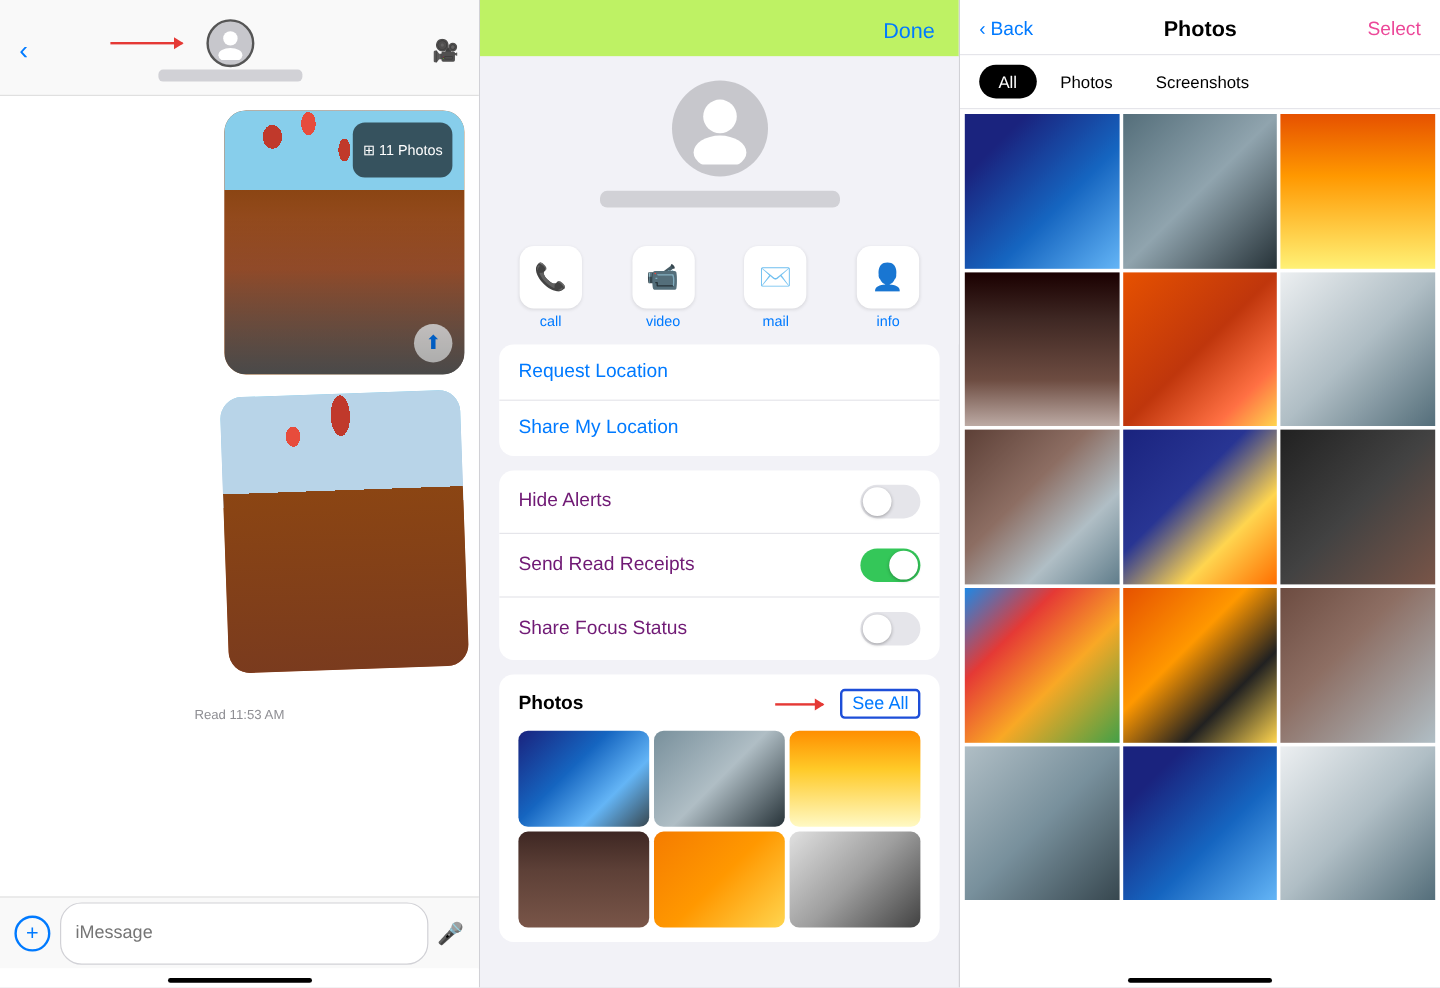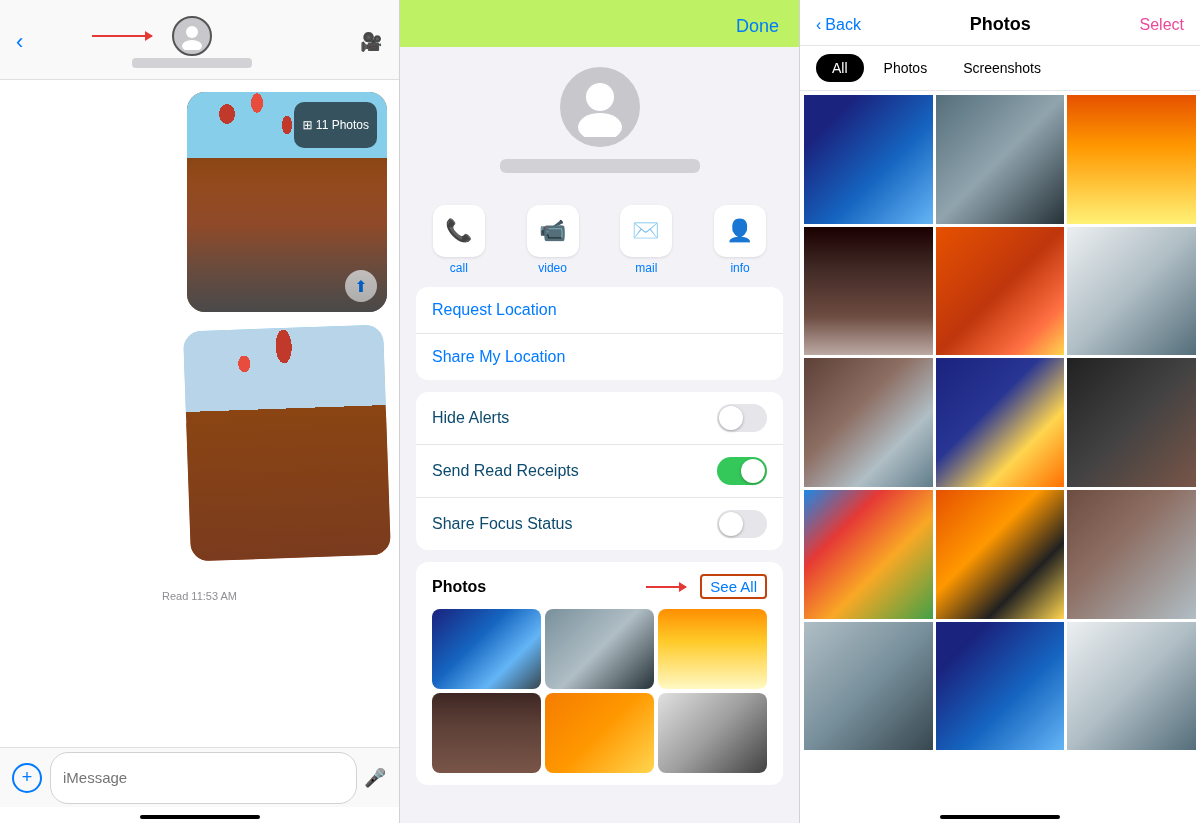--- a/index.html
+++ b/index.html
@@ -361,21 +361,21 @@
     .info-toggle-item {
       padding: 12px 16px;
       border-bottom: 1px solid #e5e5ea;
       display: flex;
       align-items: center;
       justify-content: space-between;
     }
     .info-toggle-item:last-child { border-bottom: none; }
     .info-toggle-label {
       font-size: 16px;
-      color: #0c4a6e;
+      color: #701a75;
       text-align: center;
     }
 
     
     .toggle {
       width: 50px;
       height: 28px;
       border-radius: 14px;
       position: relative;
       cursor: pointer;
@@ -431,21 +431,21 @@
       right: -1px;
       top: -4px;
       border-left: 8px solid #e53935;
       border-top: 5px solid transparent;
       border-bottom: 5px solid transparent;
     }
     .info-see-all {
       font-size: 15px;
       color: #007aff;
       cursor: pointer;
-      border: 2px solid #c2410c;
+      border: 2px solid #1d4ed8;
       padding: 2px 8px;
       border-radius: 4px;
     }
     .info-photos-grid {
       display: grid;
       grid-template-columns: repeat(3, 1fr);
       gap: 4px;
     }
     .info-photo-thumb {
       height: 80px;

